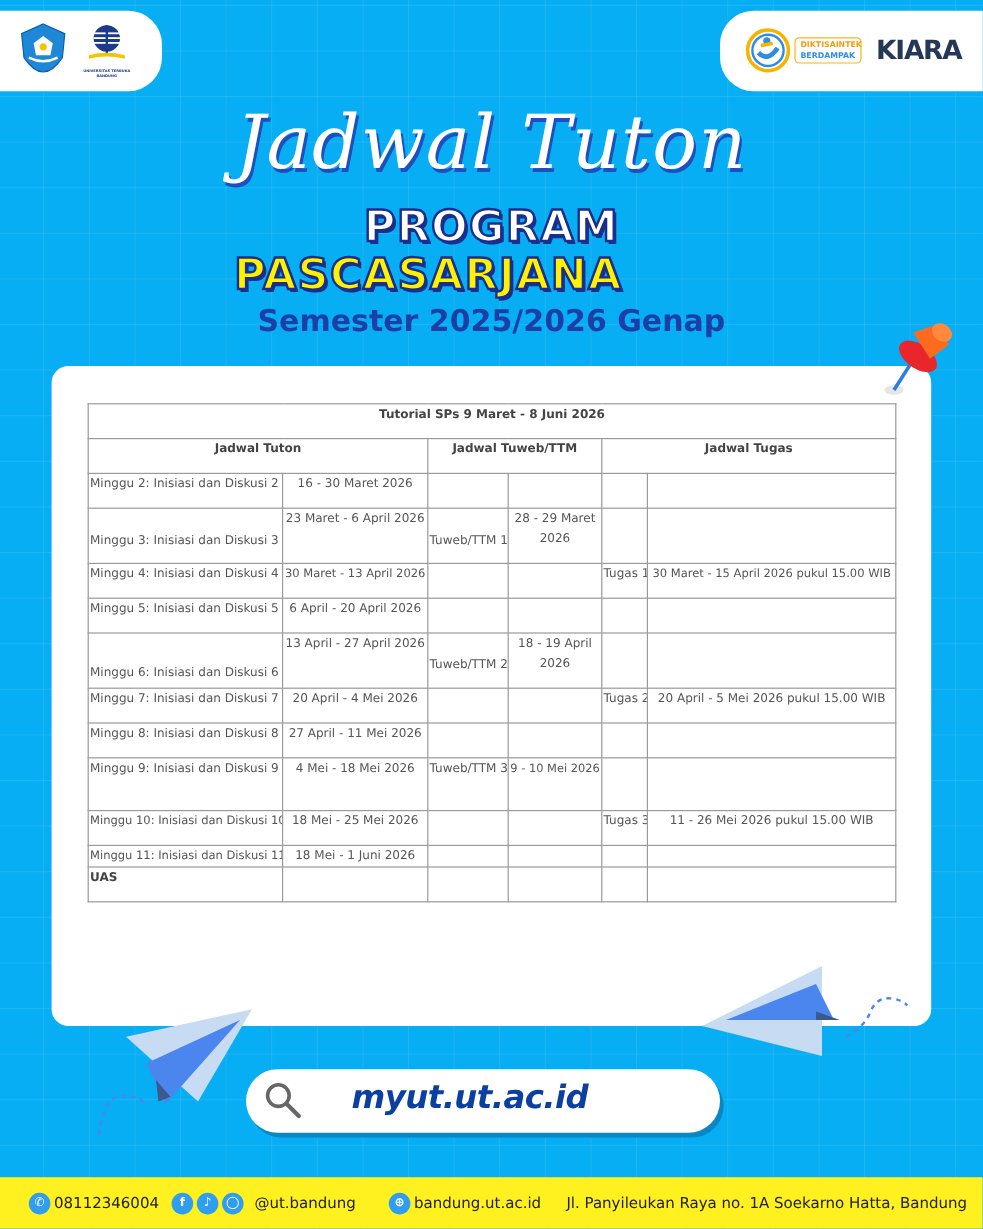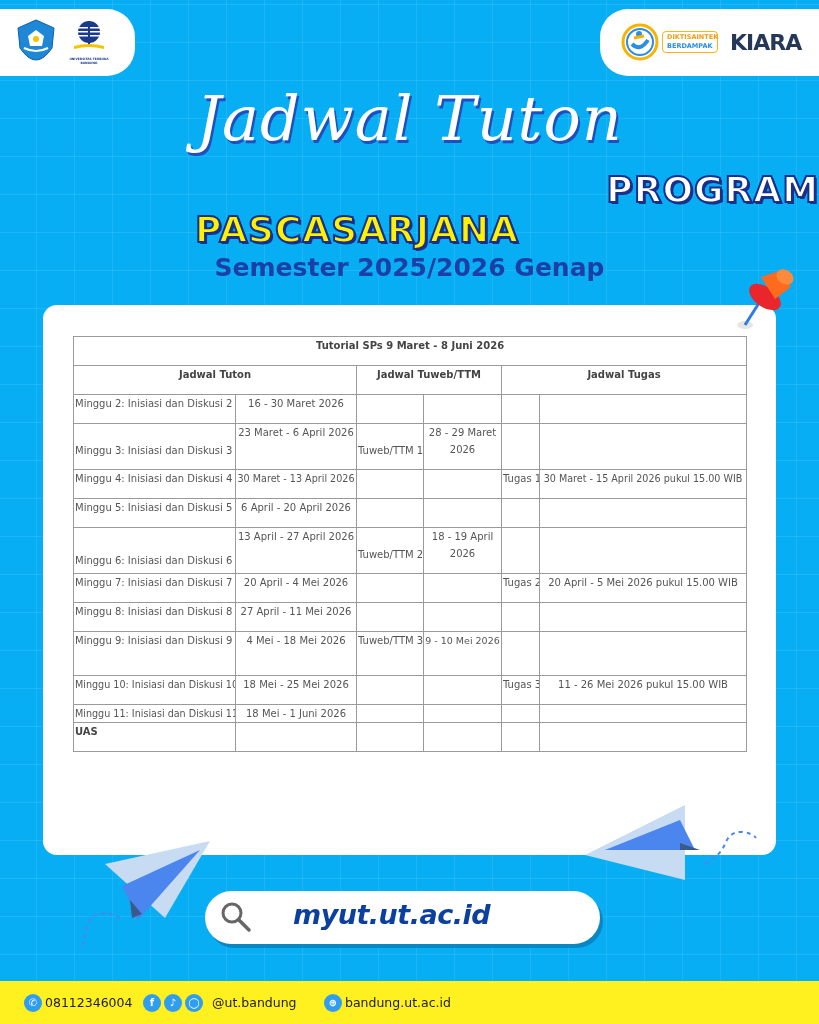--- a/index.html
+++ b/index.html
@@ -39,21 +39,21 @@
   .kiara {
     position: absolute; left: 730px; top: 30px; font-family: "DejaVu Sans", sans-serif;
     font-weight: bold; font-size: 22px; color: #253858; letter-spacing: -1px;
   }
   .title-script {
     position: absolute; left: 0; width: 819px; top: 82px; text-align: center;
     font-family: "DejaVu Serif", serif; font-style: italic; font-size: 62px; color: #fff;
     text-shadow: 2px 3px 0 #1d4fbf; letter-spacing: 1px;
   }
   .title-program {
-    position: absolute; left: 0; width: 819px; top: 170px; text-align: right;
+    position: absolute; left: 0; width: 819px; top: 170px; text-align: center;
     font-family: "DejaVu Sans", sans-serif; font-weight: 900; font-size: 36px; color: #fff;
     -webkit-text-stroke: 2px #1a2f8c; letter-spacing: 1px; line-height: 40px;
     text-shadow: 2px 2px 0 #1a2f8c;
   }
   .title-pasca {
     position: absolute; left: 0; width: 714px; top: 210px; text-align: center;
     font-family: "DejaVu Sans", sans-serif; font-weight: 900; font-size: 36px; color: #fff200;
     -webkit-text-stroke: 2px #1a2f8c; letter-spacing: 1px; line-height: 40px;
     text-shadow: 2px 2px 0 #1a2f8c;
   }
@@ -291,13 +291,16 @@
   <div class="f-item" style="left:143px">
     <span class="f-ic" style="font-family:'DejaVu Sans',sans-serif">f</span>
     <span class="f-ic">♪</span>
     <span class="f-ic">◯</span>
     <span style="margin-left:6px">@ut.bandung</span>
   </div>
   <div class="f-item" style="left:324px">
     <span class="f-ic">⊕</span>
     <span>bandung.ut.ac.id</span>
   </div>
+  <div class="f-item" style="left:472px">
+    <span>Jl. Panyileukan Raya no. 1A Soekarno Hatta, Bandung</span>
+  </div>
 </div>
 
 </body></html>

